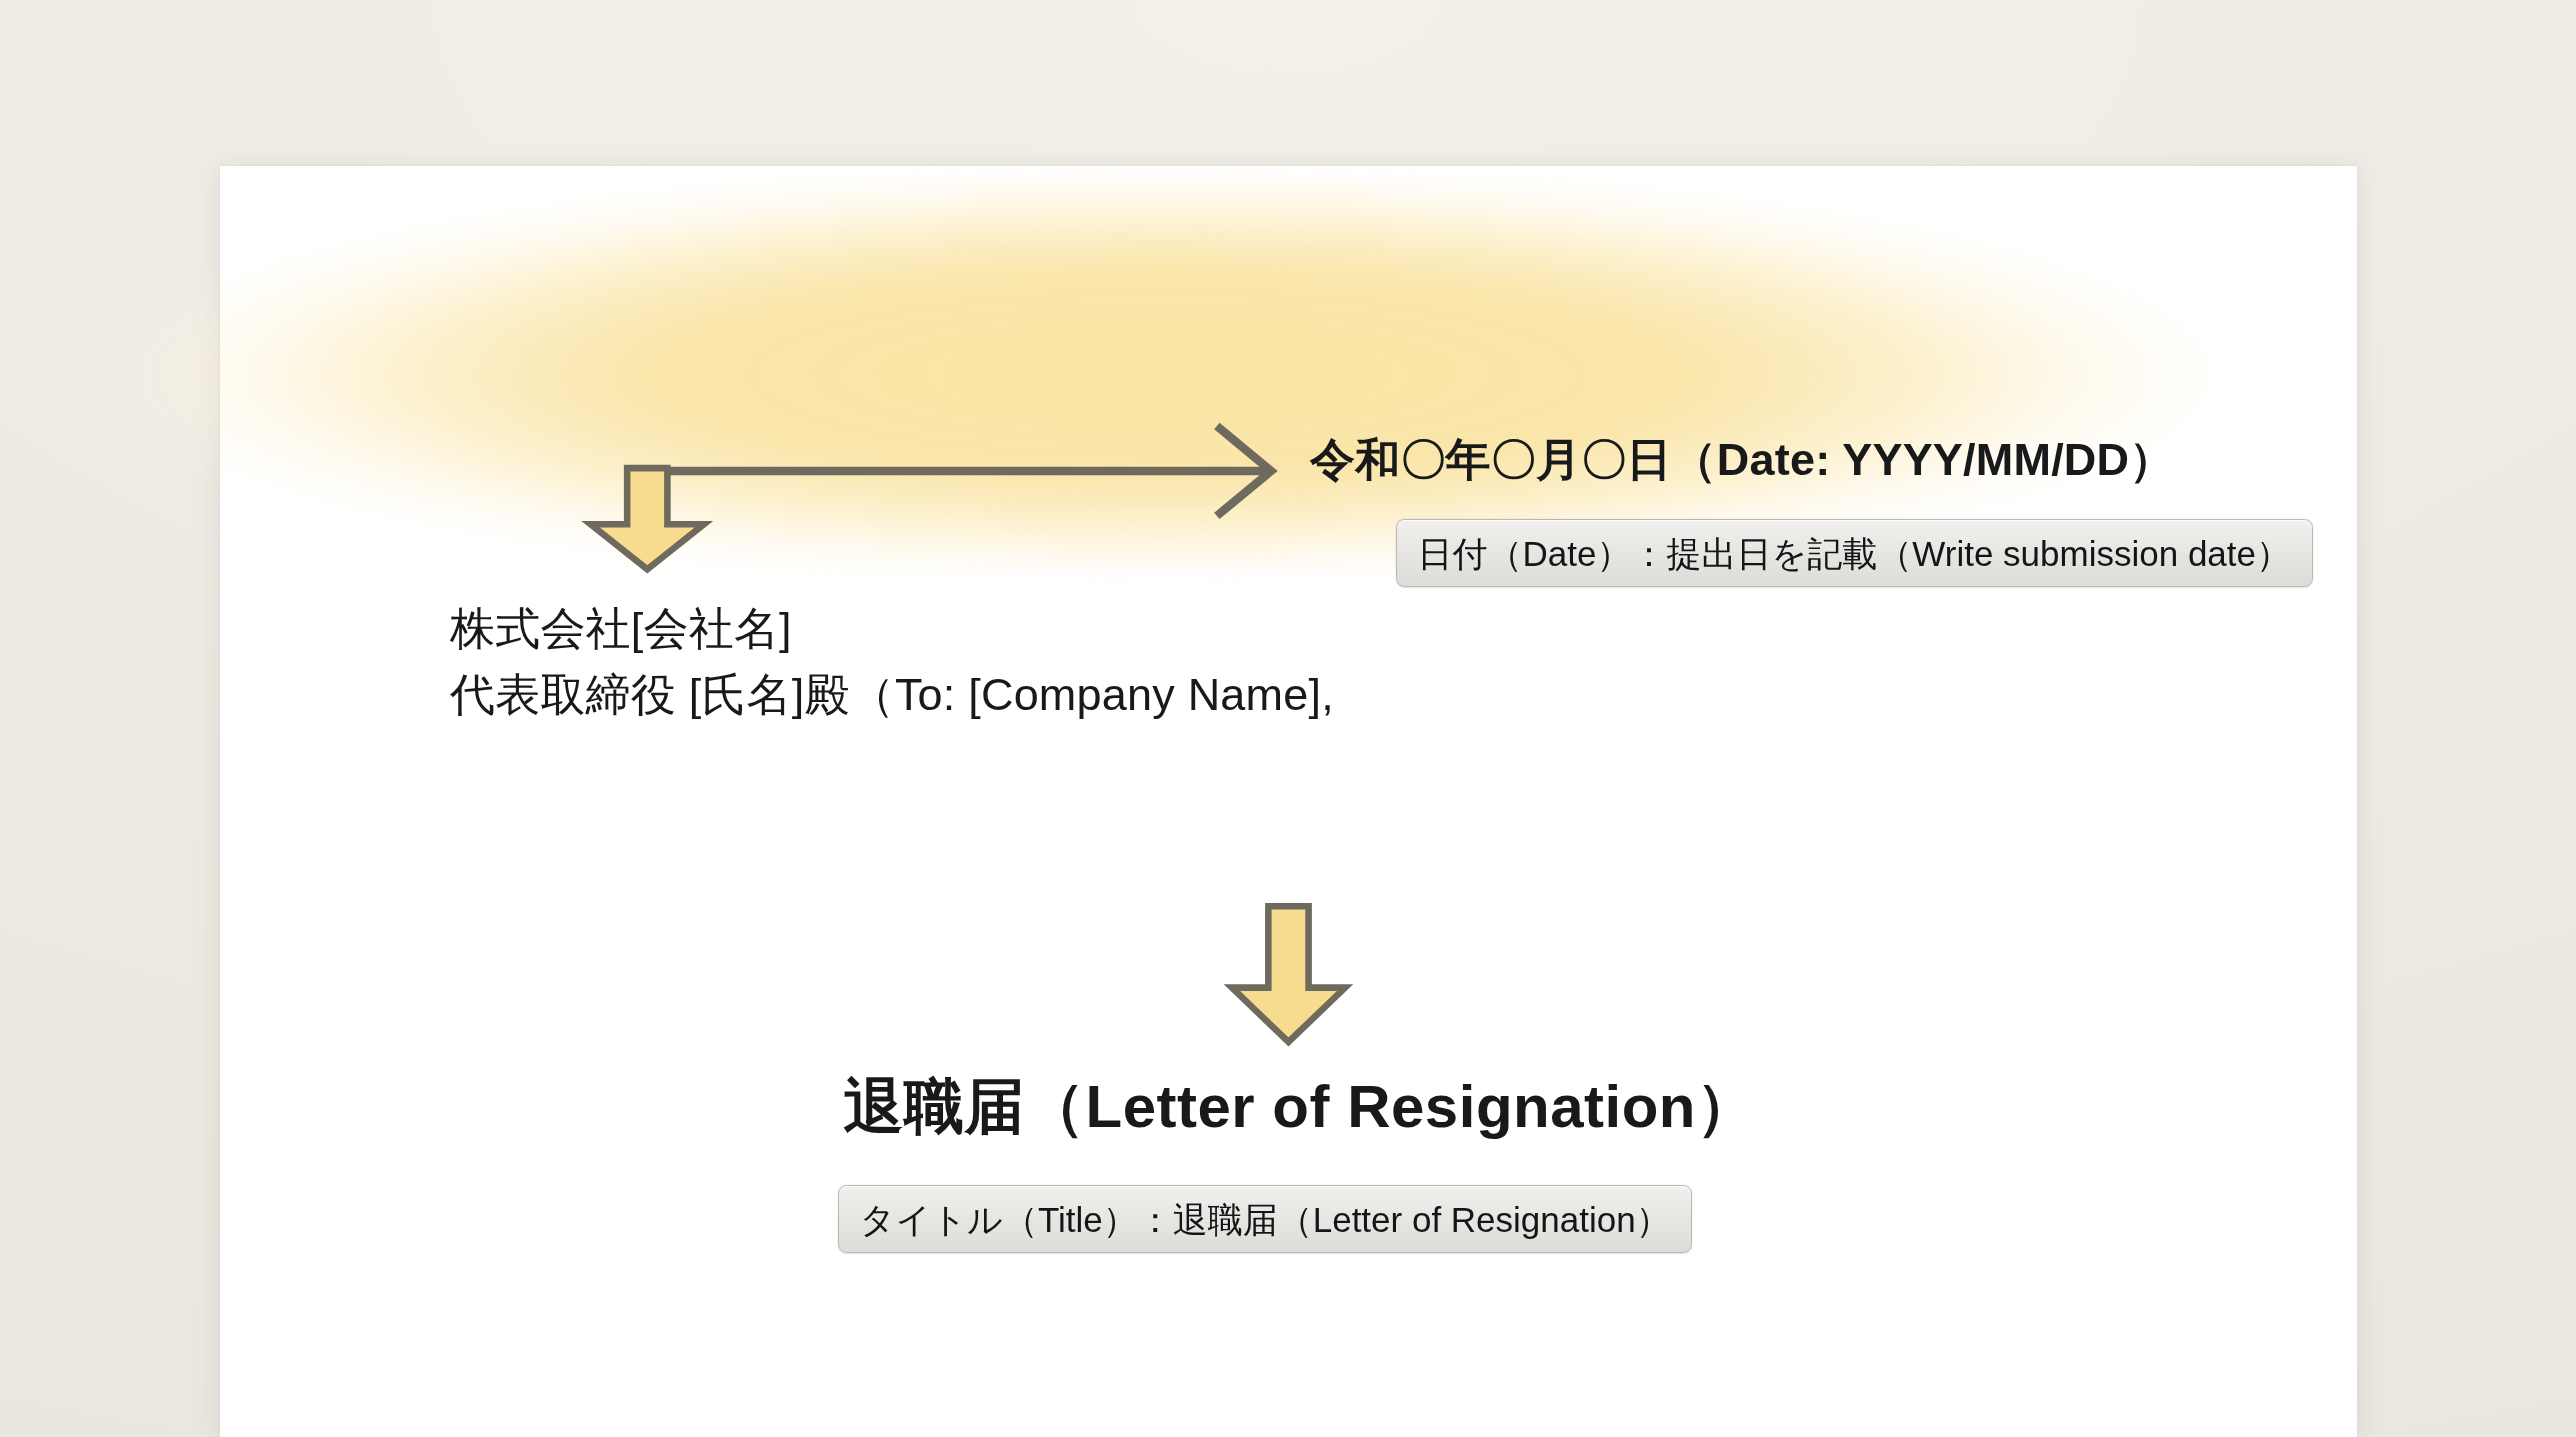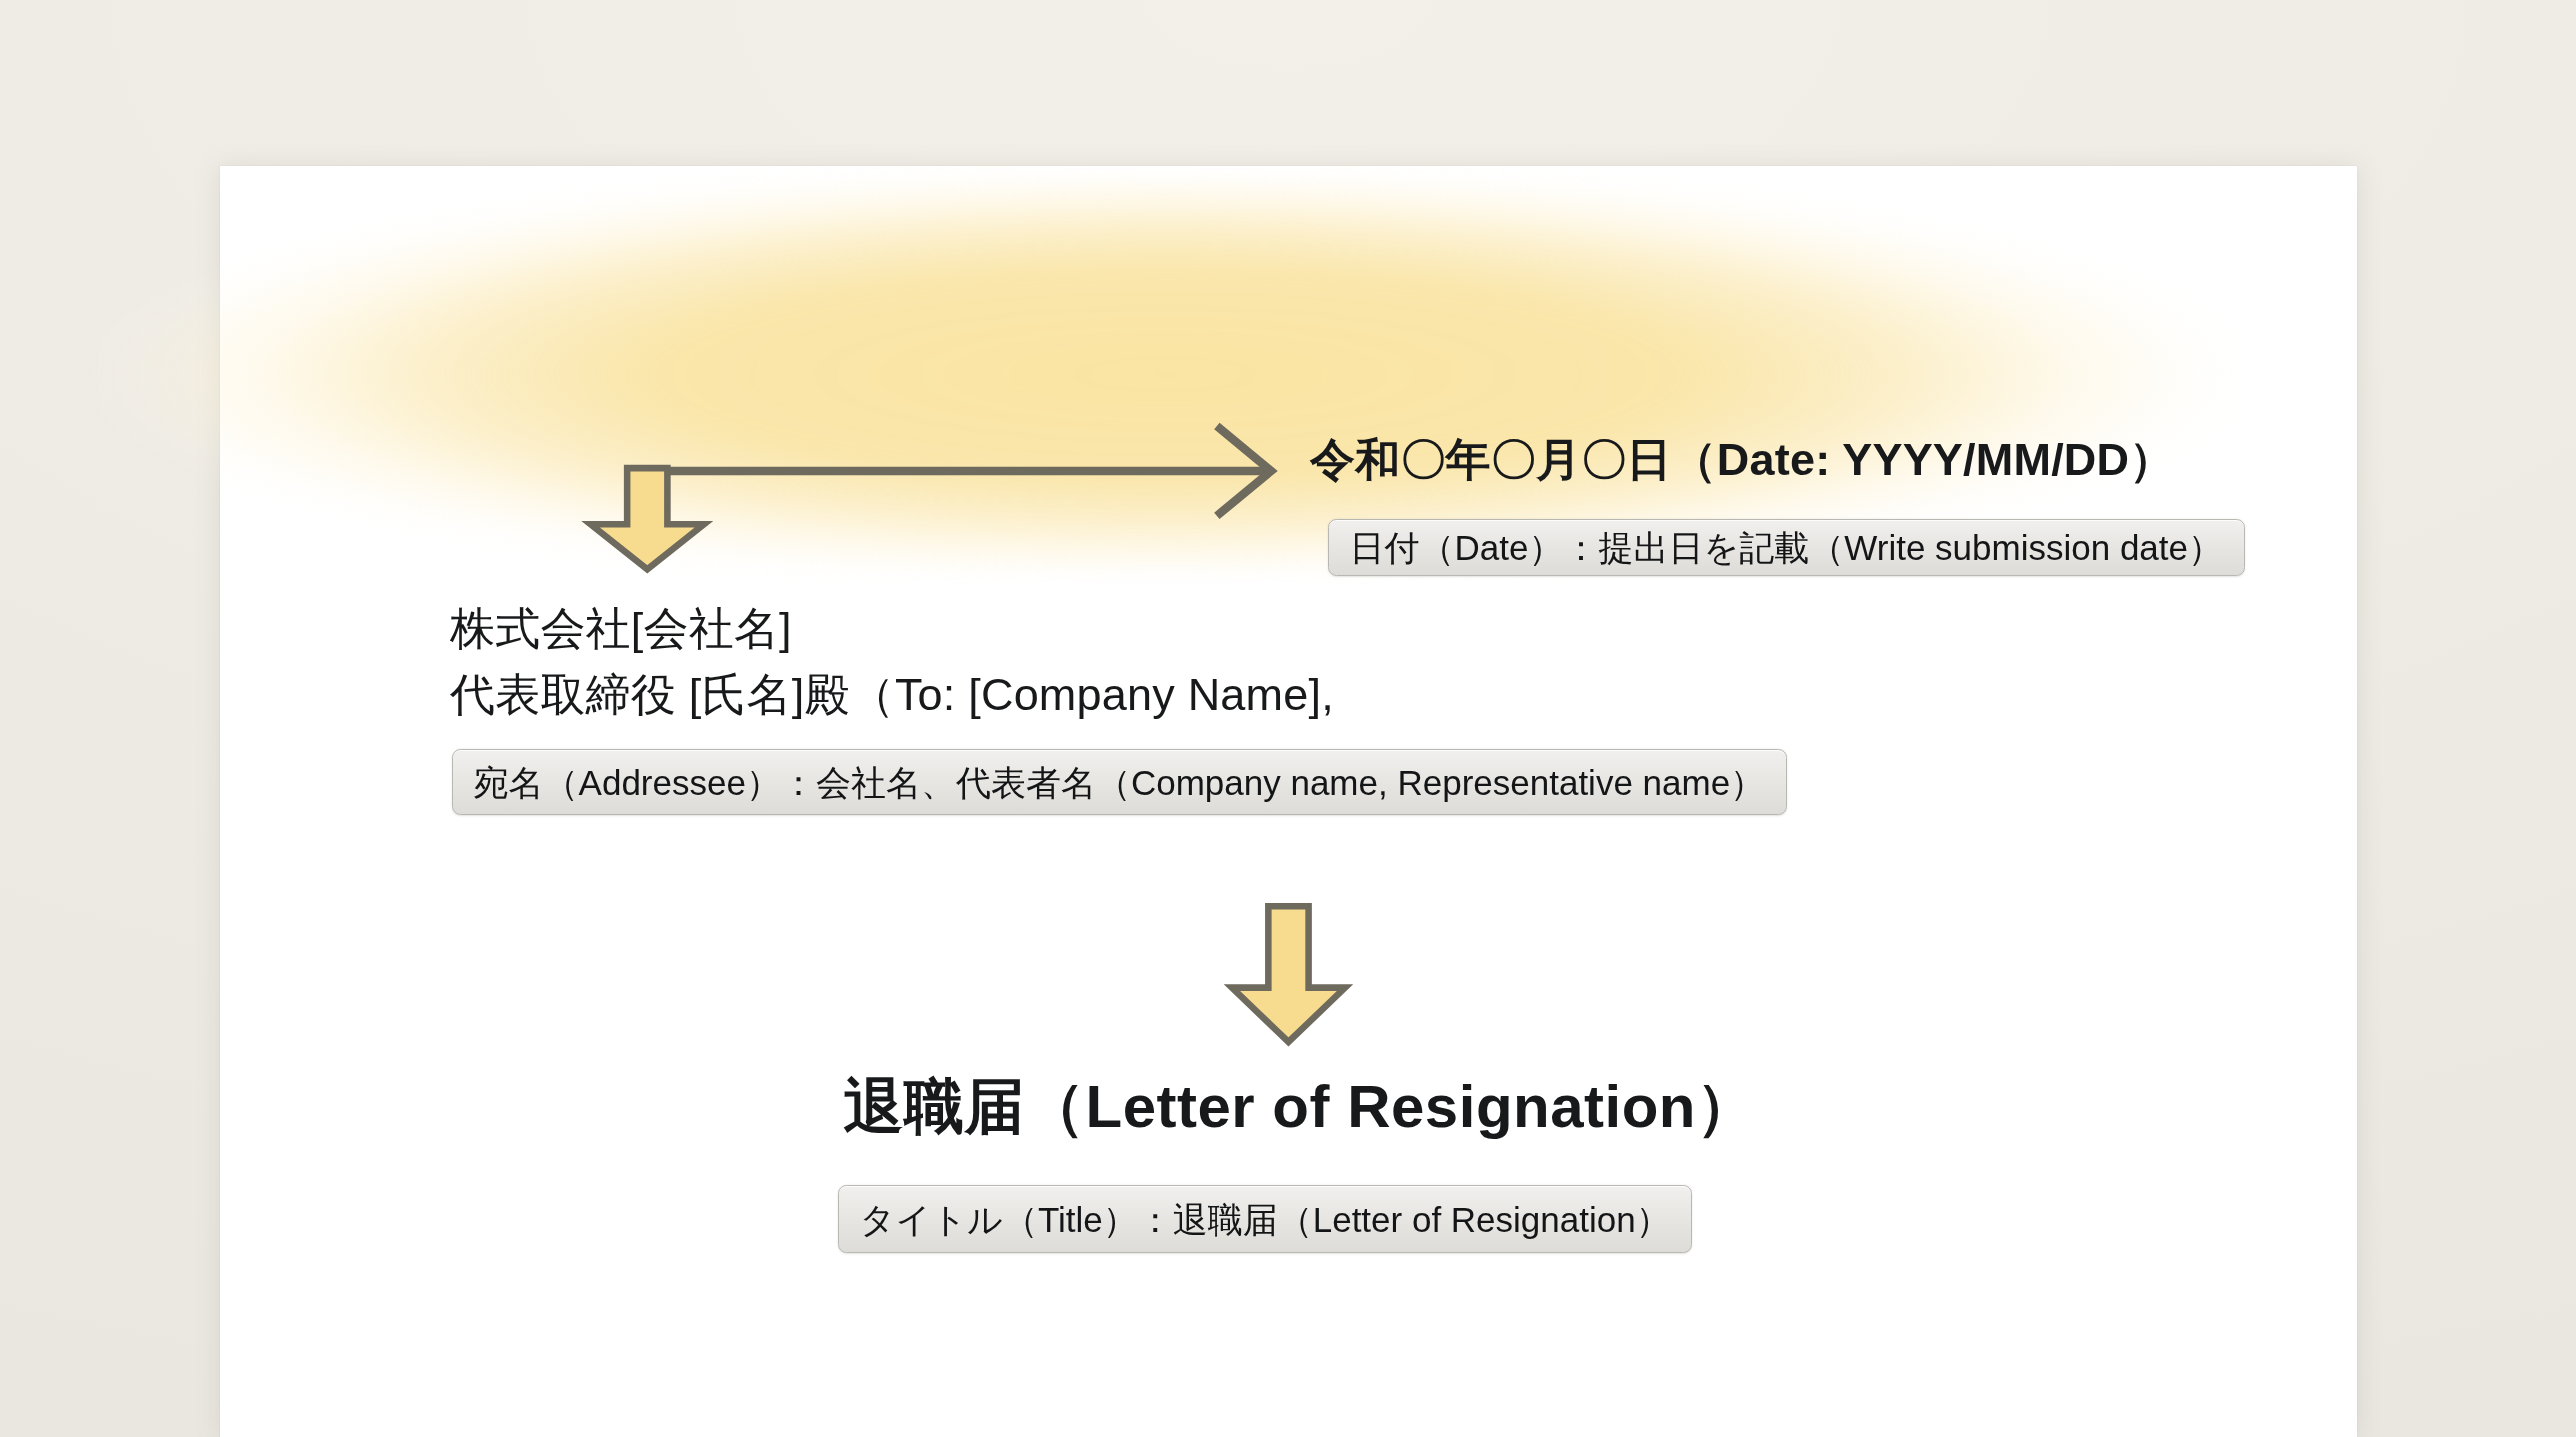--- a/index.html
+++ b/index.html
@@ -110,23 +110,23 @@
     background: linear-gradient(180deg, #f1f0ee 0%, #e7e6e3 48%, #dedcd8 100%);
     color: #141516;
     font-size: 35px;
     line-height: 1;
     white-space: nowrap;
     box-shadow: 0 0.9px 1.9px rgba(90,86,78,0.18),
                 inset 0 0.9px 0 rgba(255,255,255,0.85);
   }
 
   #chip-date {
-    left: 1328px;
+    left: 1396px;
     top: 519px;
-    height: 57px;
+    height: 68px;
   }
 
   #chip-addr {
     left: 452px;
     top: 749px;
     height: 66px;
   }
 
   #chip-title {
     left: 838px;
@@ -196,18 +196,17 @@
   <div class="doc-text" id="date-line">令和〇年〇月〇日（Date: YYYY/MM/DD）</div>
 
   <div class="doc-text" id="addr-line1">株式会社[会社名]</div>
 
   <div class="doc-text" id="addr-line2">代表取締役 [氏名]殿（To: [Company Name],</div>
 
   <div class="doc-text" id="doc-title">退職届（Letter of Resignation）</div>
 
   <div class="chip" id="chip-date">日付（Date）：提出日を記載（Write submission date）</div>
 
-  <div class="chip" id="chip-addr">宛名（Addressee）：会社名、代表者名（Company name, Representative name）</div>
 
   <div class="chip" id="chip-title">タイトル（Title）：退職届（Letter of Resignation）</div>
 
 </div>
 
 
 </body></html>

